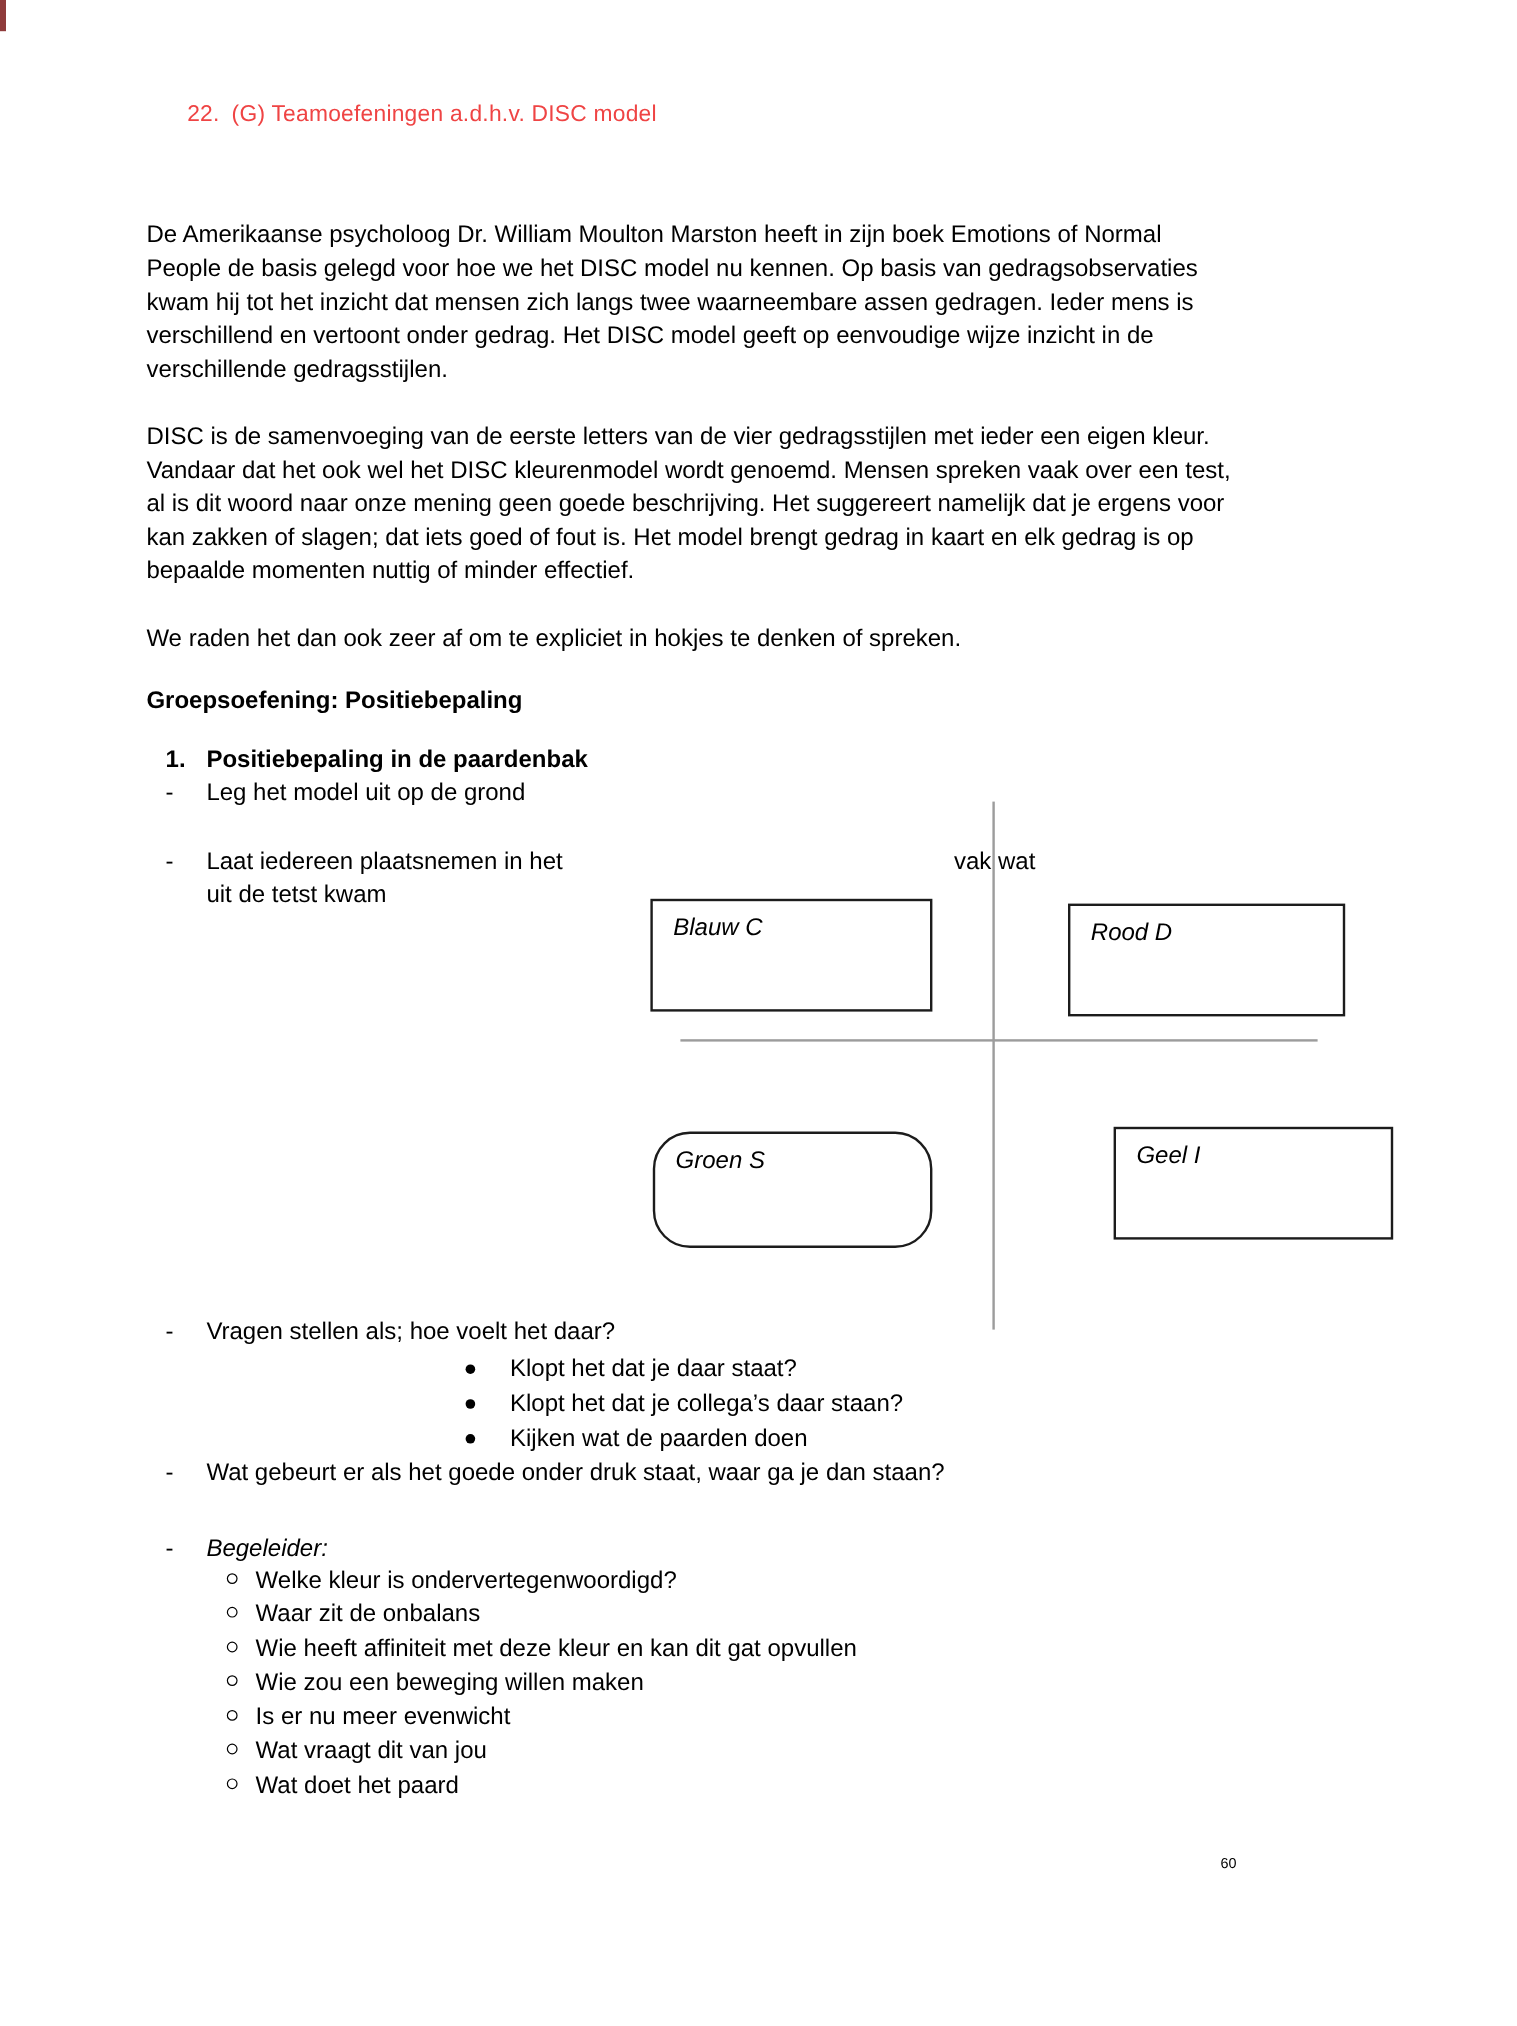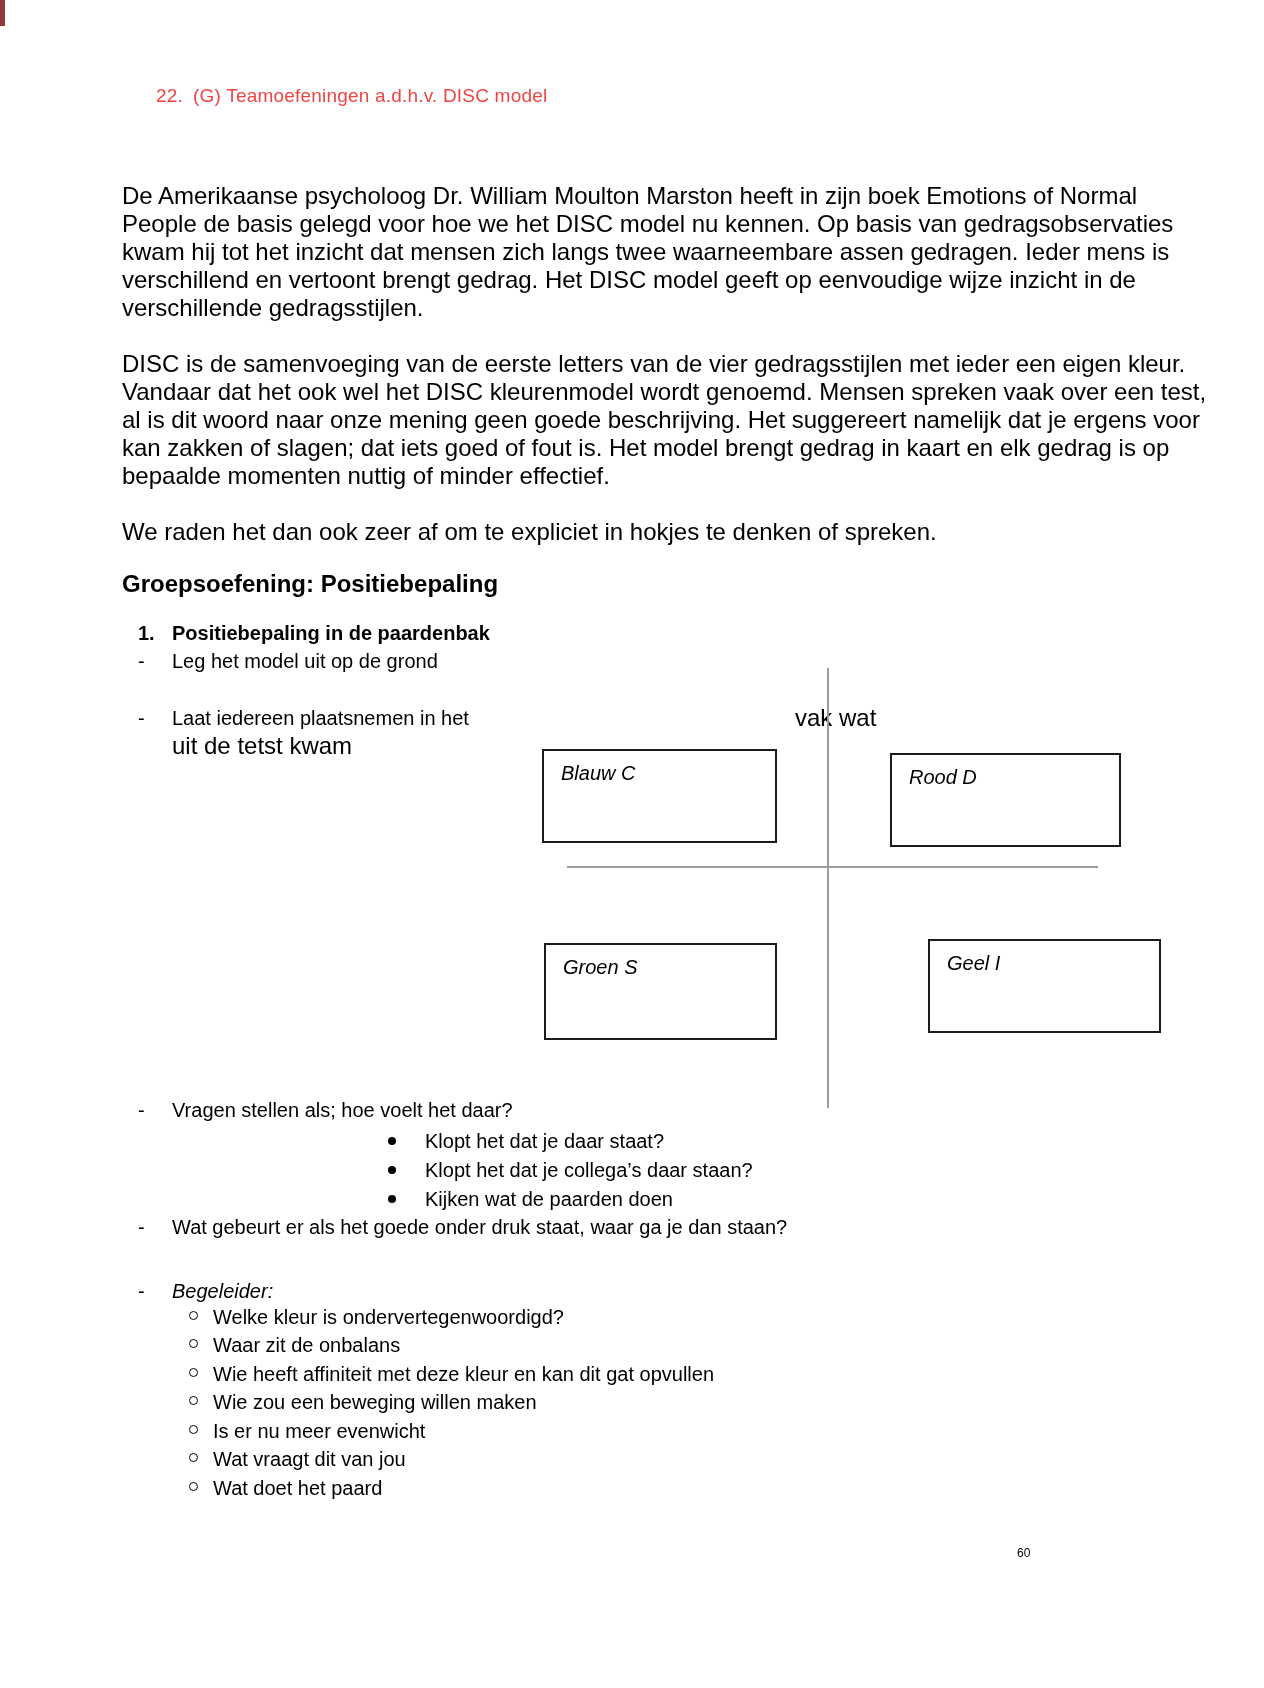--- a/index.html
+++ b/index.html
@@ -1,21 +1,21 @@
 <!DOCTYPE html>
 <html><head>
 <meta charset="utf-8">
 <style>
   html,body{margin:0;padding:0;}
   body{
     width:1264px;height:1688px;position:relative;background:#ffffff;
     font-family:"Liberation Sans", sans-serif;color:#000;overflow:hidden;
   }
   .abs{position:absolute;}
-  .body-text{font-size:24px;line-height:28px;white-space:nowrap;}
+  .body-text{font-size:20px;line-height:28px;white-space:nowrap;}
   .para div{white-space:nowrap;}
   .title{font-size:19px;color:#ef4444;white-space:nowrap;letter-spacing:0.2px;margin-top:19px;}
   .title .num{margin-right:10px;}
   .bold{font-weight:bold;}
   .italic{font-style:italic;}
   .marker{position:absolute;left:138px;top:0;}
   .rowtext{position:absolute;left:172px;top:0;}
   .row{position:absolute;height:28px;font-size:20px;line-height:28px;white-space:nowrap;width:1000px;}
   .qbox{
     position:absolute;border:2px solid #1c1c1c;background:#ffffff;
@@ -40,21 +40,21 @@
 <div class="corner-mark"></div>
 
 <div class="abs title" style="left:156px;top:66px;">
   <span class="num">22.</span><span>(G) Teamoefeningen a.d.h.v. DISC model</span>
 </div>
 
 <div class="abs body-text para" style="left:122px;top:182px;">
   <div>De Amerikaanse psycholoog Dr. William Moulton Marston heeft in zijn boek Emotions of Normal</div>
   <div>People de basis gelegd voor hoe we het DISC model nu kennen. Op basis van gedragsobservaties</div>
   <div>kwam hij tot het inzicht dat mensen zich langs twee waarneembare assen gedragen. Ieder mens is</div>
-  <div>verschillend en vertoont brengt gedrag. Het DISC model geeft op eenvoudige wijze inzicht in de</div>
+  <div>verschillend en vertoont onder gedrag. Het DISC model geeft op eenvoudige wijze inzicht in de</div>
   <div>verschillende gedragsstijlen.</div>
 </div>
 
 <div class="abs body-text para" style="left:122px;top:350px;">
   <div>DISC is de samenvoeging van de eerste letters van de vier gedragsstijlen met ieder een eigen kleur.</div>
   <div>Vandaar dat het ook wel het DISC kleurenmodel wordt genoemd. Mensen spreken vaak over een test,</div>
   <div>al is dit woord naar onze mening geen goede beschrijving. Het suggereert namelijk dat je ergens voor</div>
   <div>kan zakken of slagen; dat iets goed of fout is. Het model brengt gedrag in kaart en elk gedrag is op</div>
   <div>bepaalde momenten nuttig of minder effectief.</div>
 </div>
@@ -82,21 +82,21 @@
 
 <div class="vline" style="left:827px;top:668px;height:440px;"></div>
 <div class="hline" style="left:567px;top:866px;width:531px;"></div>
 
 <div class="qbox" style="left:542px;top:749px;width:231px;height:90px;">
   <span class="qlabel">Blauw C</span>
 </div>
 <div class="qbox" style="left:890px;top:753px;width:227px;height:90px;">
   <span class="qlabel">Rood D</span>
 </div>
-<div class="qbox" style="left:544px;top:943px;width:229px;height:93px;">
+<div class="qbox" style="left:544px;top:943px;width:229px;height:93px;border-radius:31px;">
   <span class="qlabel">Groen S</span>
 </div>
 <div class="qbox" style="left:928px;top:939px;width:229px;height:90px;">
   <span class="qlabel">Geel I</span>
 </div>
 
 <div class="row" style="top:1096px;">
   <span class="marker">-</span>
   <span class="rowtext">Vragen stellen als; hoe voelt het daar?</span>
 </div>

